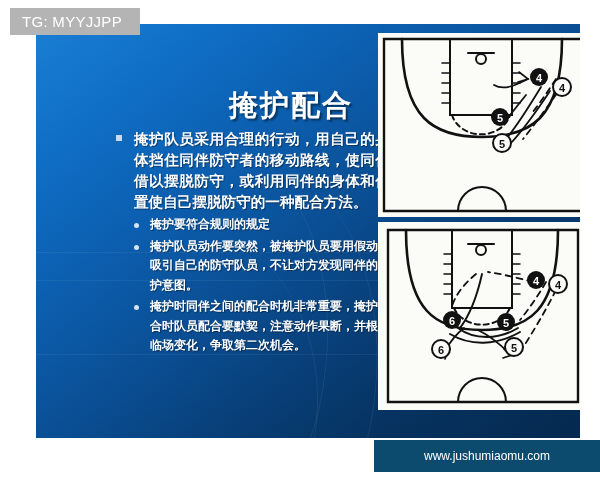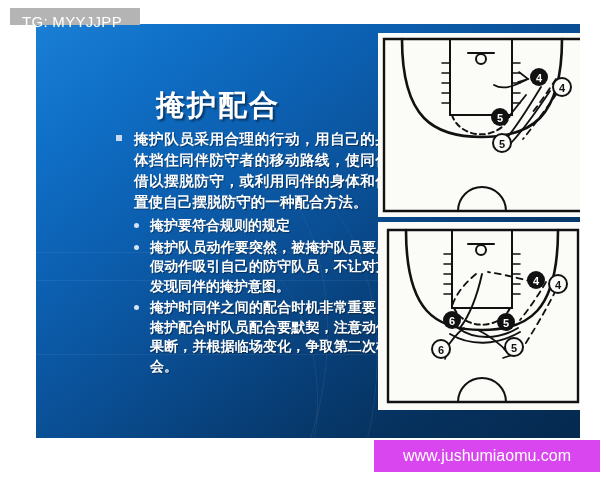--- a/index.html
+++ b/index.html
@@ -14,21 +14,21 @@
     overflow: hidden;
     font-family: "Liberation Sans", "DejaVu Sans", sans-serif;
   }
 
   
   .tag-badge {
     position: absolute;
     left: 10px;
     top: 8px;
     width: 130px;
-    height: 17px;
+    height: 27px;
     background: #b4b4b4;
     color: #ffffff;
     font-size: 15px;
     line-height: 27px;
     padding-left: 12px;
     box-sizing: border-box;
     letter-spacing: 0.3px;
     z-index: 30;
     white-space: nowrap;
   }
@@ -69,21 +69,21 @@
     background: rgba(255,255,255,0.06);
     pointer-events: none;
   }
 
   
   .slide-title {
     position: absolute;
     left: 120px;
     top: 62px;
     width: 270px;
-    text-align: left;
+    text-align: center;
     color: #ffffff;
     font-size: 29px;
     font-weight: bold;
     font-family: "DejaVu Serif", "Liberation Serif", serif;
     letter-spacing: 2px;
     text-shadow: 2px 2px 2px rgba(0,0,0,0.45);
     z-index: 6;
     white-space: nowrap;
   }
 
@@ -115,23 +115,23 @@
     height: 6px;
     background: #c9d9ef;
   }
   .sub-list {
     margin-top: 4px;
   }
   .bullet-l2 {
     position: relative;
     padding-left: 36px;
     color: #ffffff;
-    font-size: 14px;
+    font-size: 12px;
     line-height: 19.5px;
-    font-family: Liberation Serif, serif;
+    font-family: Liberation Mono, monospace;
     font-weight: bold;
     text-shadow: 1px 1px 1px rgba(0,0,0,0.4);
     margin-bottom: 2px;
     text-align: justify;
   }
   .bullet-l2 > .mk {
     position: absolute;
     left: 20px;
     top: 7px;
     width: 5px;
@@ -151,23 +151,23 @@
   #diagram-bottom { left: 378px; top: 222px; width: 214px; height: 188px; }
   .diagram svg { display: block; width: 100%; height: 100%; }
 
   
   .watermark {
     position: absolute;
     left: 374px;
     top: 440px;
     width: 226px;
     height: 32px;
-    background: #d946ef;
-    color: #ffffff;
-    font-size: 16px;
+    background: #0c4a6e;
+    color: #ffffff;
+    font-size: 12px;
     line-height: 32px;
     text-align: center;
     z-index: 40;
     white-space: nowrap;
   }
 </style>
 </head>
 <body>
 
 <div class="tag-badge">TG: MYYJJPP</div>

